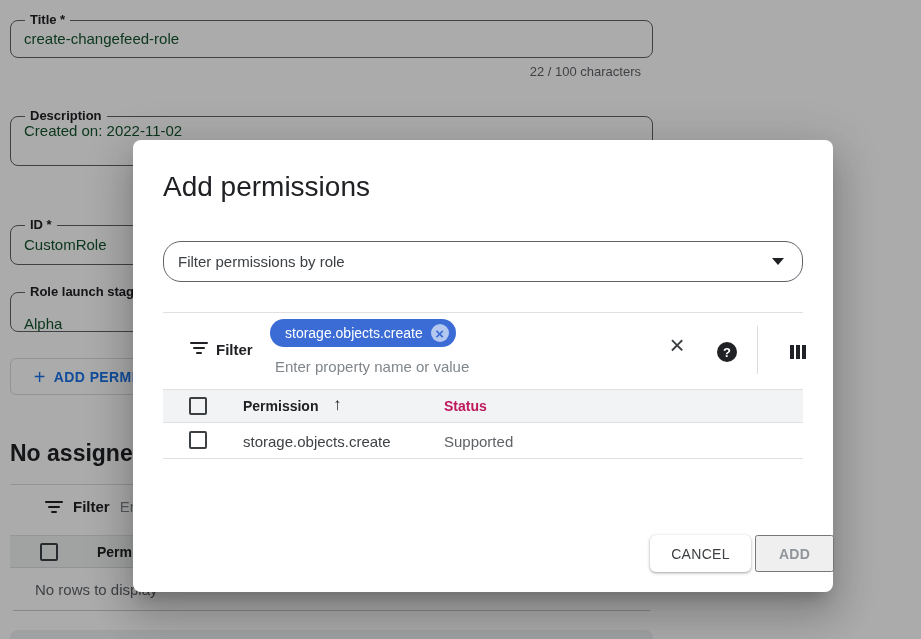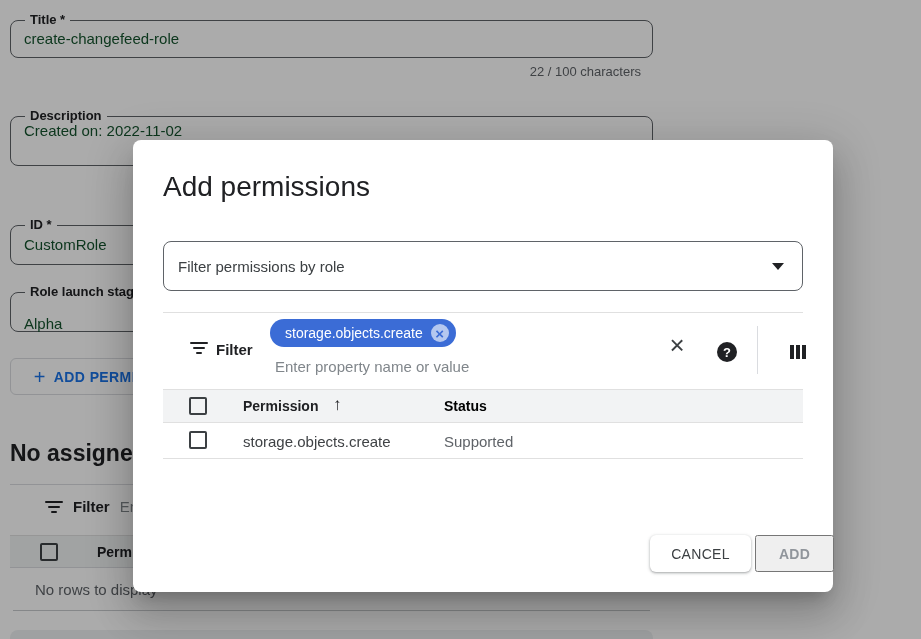--- a/index.html
+++ b/index.html
@@ -47,22 +47,22 @@
 
   
   #scrim { position:absolute; inset:0; background:rgba(0,0,0,0.33); z-index:10; }
 
   
   #modal { position:absolute; left:133px; top:140px; width:700px; height:452px; z-index:20;
            background:#fff; border-radius:8px;
            box-shadow:0 11px 15px -7px rgba(0,0,0,.2), 0 24px 38px 3px rgba(0,0,0,.14), 0 9px 46px 8px rgba(0,0,0,.12); }
   .m-title { position:absolute; left:30px; top:31px; font-size:28px; color:#202124; }
 
-  .m-select { position:absolute; left:30px; top:101px; width:640px; height:50px;
-              border:1.5px solid #5f6368; border-radius:8px; display:flex; align-items:center;
+  .m-select { position:absolute; left:30px; top:101px; width:640px; height:41px;
+              border:1.5px solid #5f6368; border-radius:18px; display:flex; align-items:center;
               padding:0 18px 0 14px; }
   .m-select .sel-label { font-size:15px; color:#3c4043; flex:1; }
   .caret-down { width:0; height:0; border-left:6px solid transparent; border-right:6px solid transparent;
                 border-top:7px solid #202124; }
 
   .m-toolbar { position:absolute; left:30px; top:172px; width:640px; height:75px;
                border-top:1px solid #e0e0e0; }
   .m-toolbar .funnel { position:absolute; left:27px; top:29px; }
   .mt-filter-label { position:absolute; left:53px; top:28px; font-size:15px; font-weight:bold; color:#202124; }
   .chip { position:absolute; left:107px; top:6px; height:28px; border-radius:14px;
@@ -80,21 +80,21 @@
                  font-size:13px; font-weight:bold; }
   .vdiv { position:absolute; left:594px; top:13px; width:1px; height:48px; background:#dadce0; }
   .cols-icon { position:absolute; left:627px; top:32px; display:flex; gap:2px; }
   .cols-icon i { display:block; width:4px; height:14px; background:#202124; }
 
   .m-thead { position:absolute; left:30px; top:249px; width:640px; height:34px;
              background:#f2f3f4; border-top:1px solid #e0e0e0; border-bottom:1px solid #e0e0e0; }
   .m-thead .checkbox { position:absolute; left:26px; top:7px; }
   .m-th-perm { position:absolute; left:80px; top:8px; font-size:14px; font-weight:bold; color:#202124; }
   .sort-arrow { position:absolute; left:170px; top:5px; font-size:17px; font-weight:bold; color:#202124; }
-  .m-th-status { position:absolute; left:281px; top:8px; font-size:14px; font-weight:bold; color:#000000; }
+  .m-th-status { position:absolute; left:281px; top:8px; font-size:14px; font-weight:bold; color:#be185d; }
 
   .m-trow { position:absolute; left:30px; top:283px; width:640px; height:36px;
             border-bottom:1px solid #e0e0e0; background:#fff; }
   .m-trow .checkbox { position:absolute; left:26px; top:8px; }
   .m-td-perm { position:absolute; left:80px; top:10px; font-size:15px; color:#3f4245; }
   .m-td-status { position:absolute; left:281px; top:10px; font-size:15px; color:#5f6368; }
 
   .btn-cancel { position:absolute; left:517px; top:395px; width:101px; height:37px;
                 background:#fff; border:none; border-radius:6px;
                 display:flex; align-items:center; justify-content:center;

